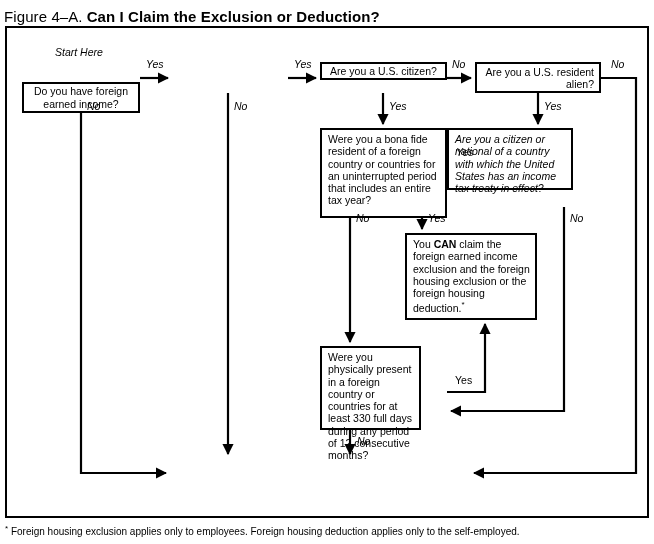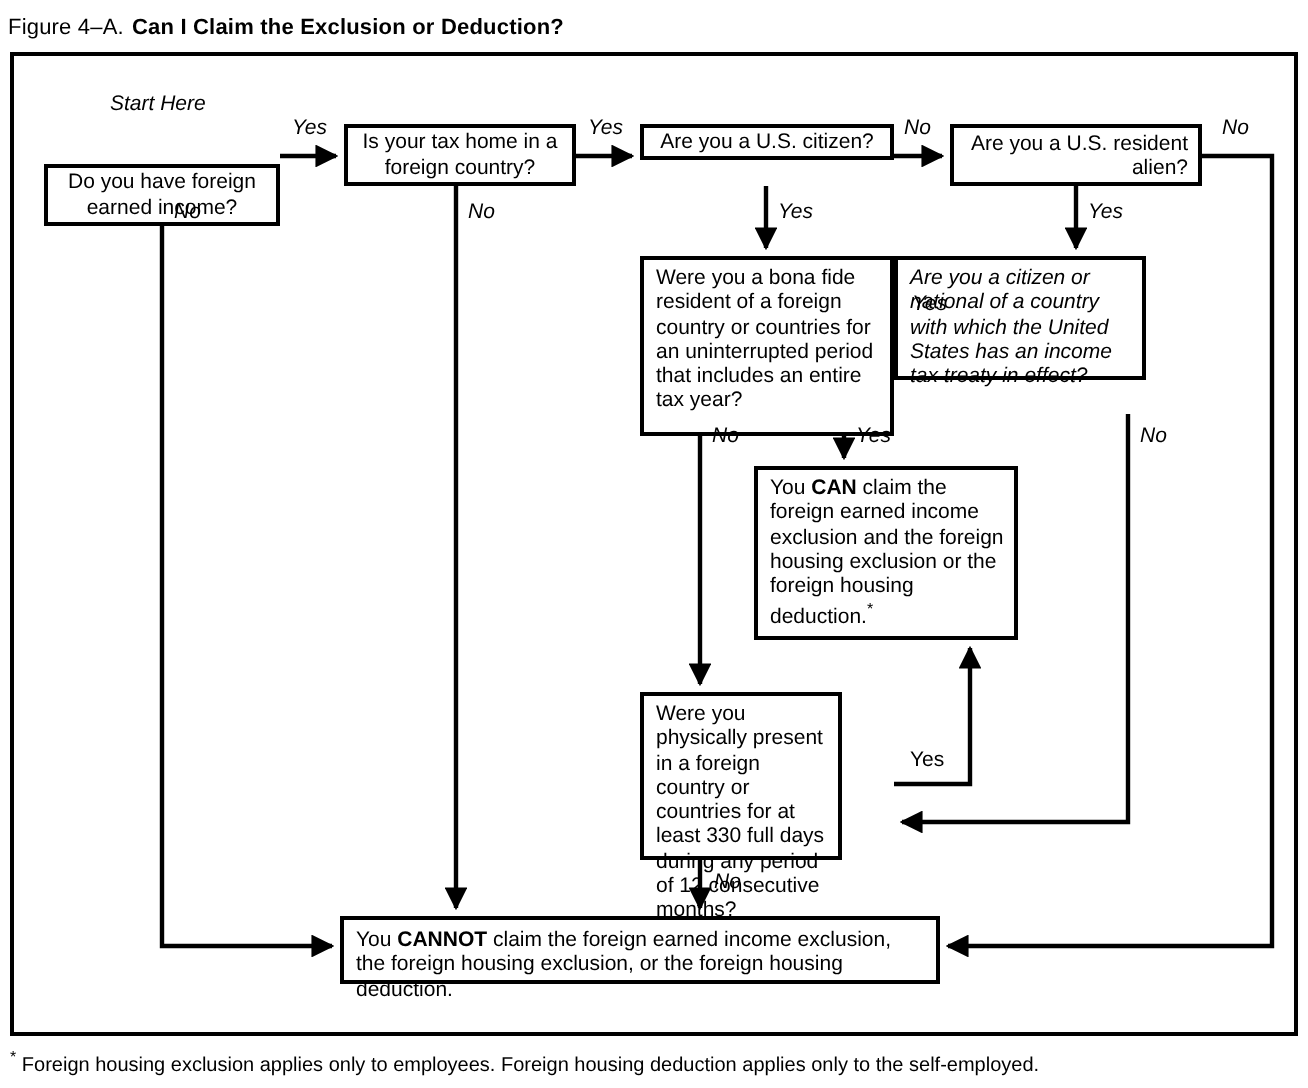--- a/index.html
+++ b/index.html
@@ -3,21 +3,21 @@
 <meta charset="utf-8">
 <style>
   html,body{margin:0;padding:0;background:#ffffff;}
   body{
     width:654px;height:544px;position:relative;
     font-family:"Liberation Sans","DejaVu Sans",sans-serif;
     color:#000;overflow:hidden;
   }
   #figure-caption{
     position:absolute;left:4px;top:8px;
-    font-size:11px;letter-spacing:0.1px;white-space:nowrap;
+    font-size:15px;letter-spacing:0.1px;white-space:nowrap;
   }
   #figure-caption .cap-num{font-weight:normal;}
   #figure-caption .cap-title{font-weight:bold;margin-left:4px;}
 
   #chart-frame{
     position:absolute;left:5px;top:26px;width:644px;height:492px;
     border:2.5px solid #000;background:#fff;box-sizing:border-box;
   }
 
   #canvas{position:absolute;left:0;top:0;width:654px;height:544px;}
@@ -95,51 +95,45 @@
       <path d="M 350 430 L 350 454" marker-end="url(#arrow)"></path>
     </g>
   </svg>
 
   <div class="start-label" style="left:55px;top:46px;">Start Here</div>
 
   <div class="node center" style="left:22px;top:62px;width:118px;height:31px;margin-top:20px;">
     <span>Do you have foreign earned income?</span>
   </div>
 
-  <div class="node center" style="left:172px;top:62px;width:116px;height:31px;">
-    <span>Is your tax home in a foreign country?</span>
-  </div>
 
   <div class="node center" style="left:320px;top:62px;width:127px;height:18px;">
     <span>Are you a U.S. citizen?</span>
   </div>
 
   <div class="node midleft" style="left:475px;top:62px;width:126px;height:31px;">
     <span>Are you a U.S. resident alien?</span>
   </div>
 
   <div class="node" style="left:320px;top:128px;width:127px;height:90px;">
     <span>Were you a bona fide resident of a foreign country or countries for an uninterrupted period that includes an entire tax year?</span>
   </div>
 
   <div class="node" style="left:447px;top:128px;width:126px;height:62px;font-style:italic;">
     <span>Are you a citizen or national of a country with which the United States has an income tax treaty in effect?</span>
   </div>
 
-  <div class="node" style="left:377px;top:233px;width:132px;height:87px;">
+  <div class="node" style="left:405px;top:233px;width:132px;height:87px;">
     <span>You </span><b>CAN</b><span> claim the foreign earned income exclusion and the foreign housing exclusion or the foreign housing deduction.</span><span class="sup">*</span>
   </div>
 
   <div class="node" style="left:320px;top:346px;width:101px;height:84px;">
     <span>Were you physically present in a foreign country or countries for at least 330 full days during any period of 12 consecutive months?</span>
   </div>
 
-  <div class="node" style="left:170px;top:458px;width:300px;height:34px;padding-top:4px;">
-    <span>You </span><b>CANNOT</b><span> claim the foreign earned income exclusion, the foreign housing exclusion, or the foreign housing deduction.</span>
-  </div>
 
   <div class="edge-label" style="left:146px;top:58px;">Yes</div>
   <div class="edge-label" style="left:87px;top:100px;">No</div>
 
   <div class="edge-label" style="left:294px;top:58px;">Yes</div>
   <div class="edge-label" style="left:234px;top:100px;">No</div>
 
   <div class="edge-label" style="left:452px;top:58px;">No</div>
   <div class="edge-label" style="left:389px;top:100px;">Yes</div>
 

